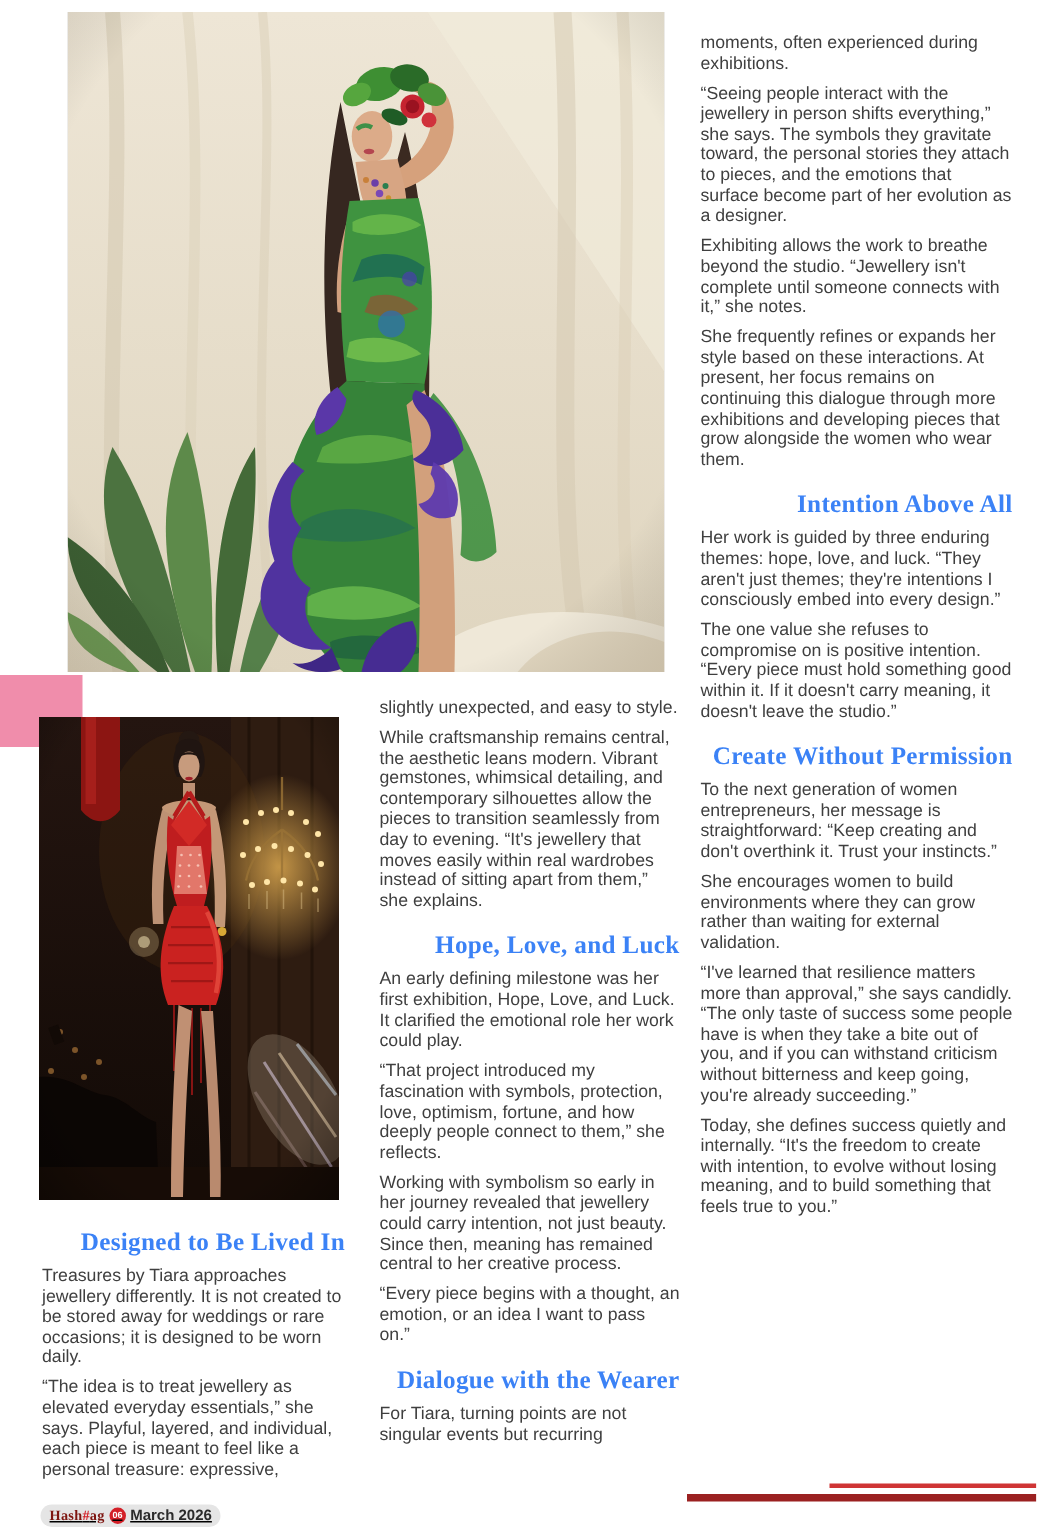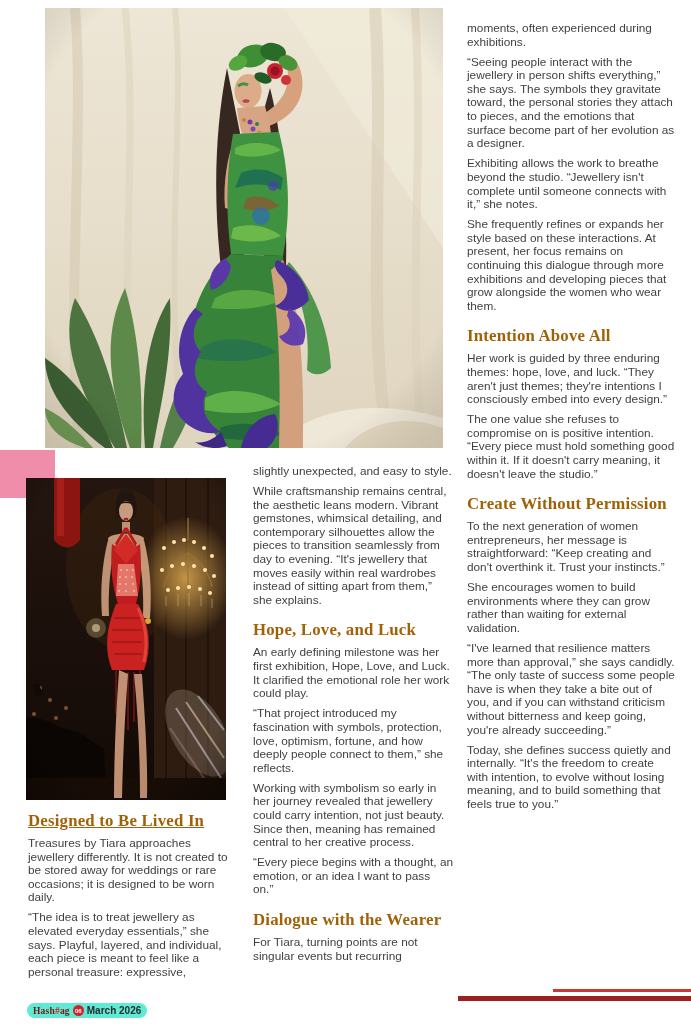--- a/index.html
+++ b/index.html
@@ -6,30 +6,30 @@
   .page {
     position:relative; width:691px; height:1024px; background:#ffffff;
     font-family:"Liberation Sans", sans-serif; overflow:hidden;
   }
   .photo { position:absolute; overflow:hidden; background:#ddd; }
   .photo svg { display:block; }
   .col { position:absolute; color:#3f3f3f; font-size:11.8px; line-height:13.6px; }
   .col p { margin:0 0 6.5px 0; }
   .col h2 {
     font-family:"Liberation Serif", serif; font-weight:bold;
-    color:#a16207; font-size:16.8px; line-height:19px;
-    margin:13px 0 7px 0; letter-spacing:.2px;
-  }
-  .col h2:first-child { margin-top:1px;text-decoration:underline; }
+    color:#3b82f6; font-size:16.8px; line-height:19px;
+    margin:13px 0 7px 0; letter-spacing:.2px;text-align:right;
+  }
+  .col h2:first-child { margin-top:8px; }
   .accent-square { position:absolute; left:0; top:450px; width:55px; height:48px; background:#f08dab; }
   .rule-thin { position:absolute; left:553px; top:989px; width:138px; height:3px; background:#cf3535; }
   .rule-thick { position:absolute; left:458px; top:996px; width:233px; height:5px; background:#9b2121; }
   .footer-pill {
     position:absolute; left:27px; top:1003px; height:15px; border-radius:8px;
-    background:#5eead4; display:flex; align-items:center; gap:3px; padding:0 6px;
+    background:#e5e5e5; display:flex; align-items:center; gap:3px; padding:0 6px;text-decoration:underline;
   }
   .logo-name { font-family:"Liberation Serif", serif; font-weight:bold; font-size:9.5px; color:#7e1510; letter-spacing:.2px; }
   .logo-name .hash { color:#d42028; }
   .page-circle {
     width:11px; height:11px; border-radius:50%; background:#d42028; color:#ffffff;
     font-size:6px; font-weight:bold; display:flex; align-items:center; justify-content:center;
   }
   .issue { font-size:10px; font-weight:bold; color:#2b2b2b; }
 </style>
 </head>

